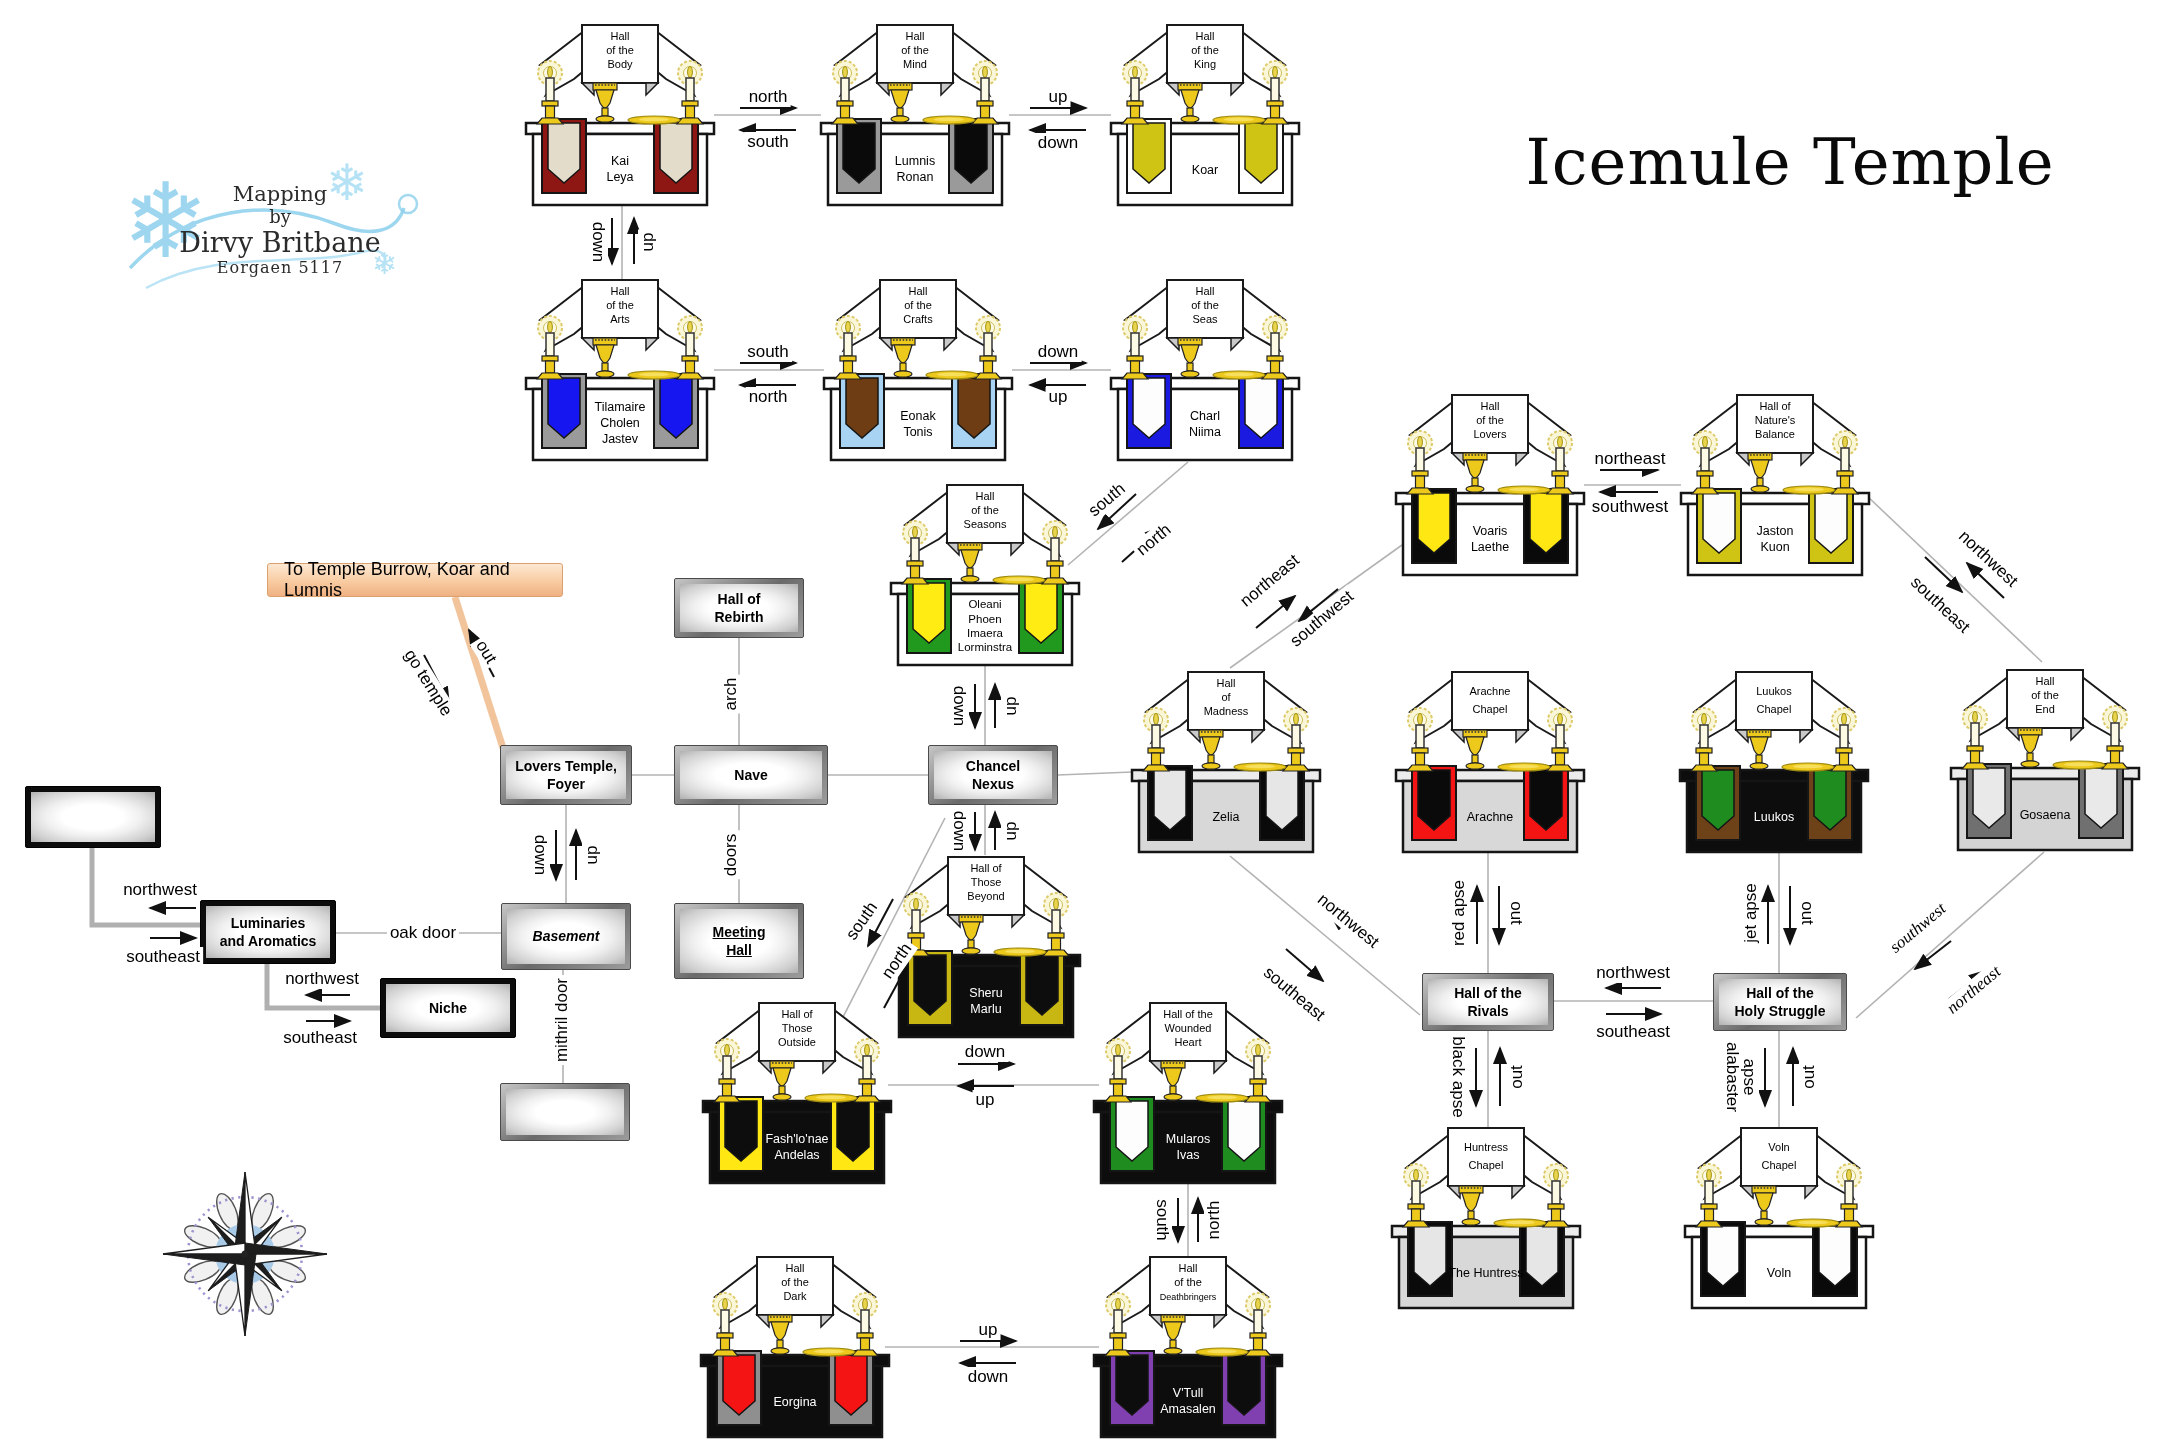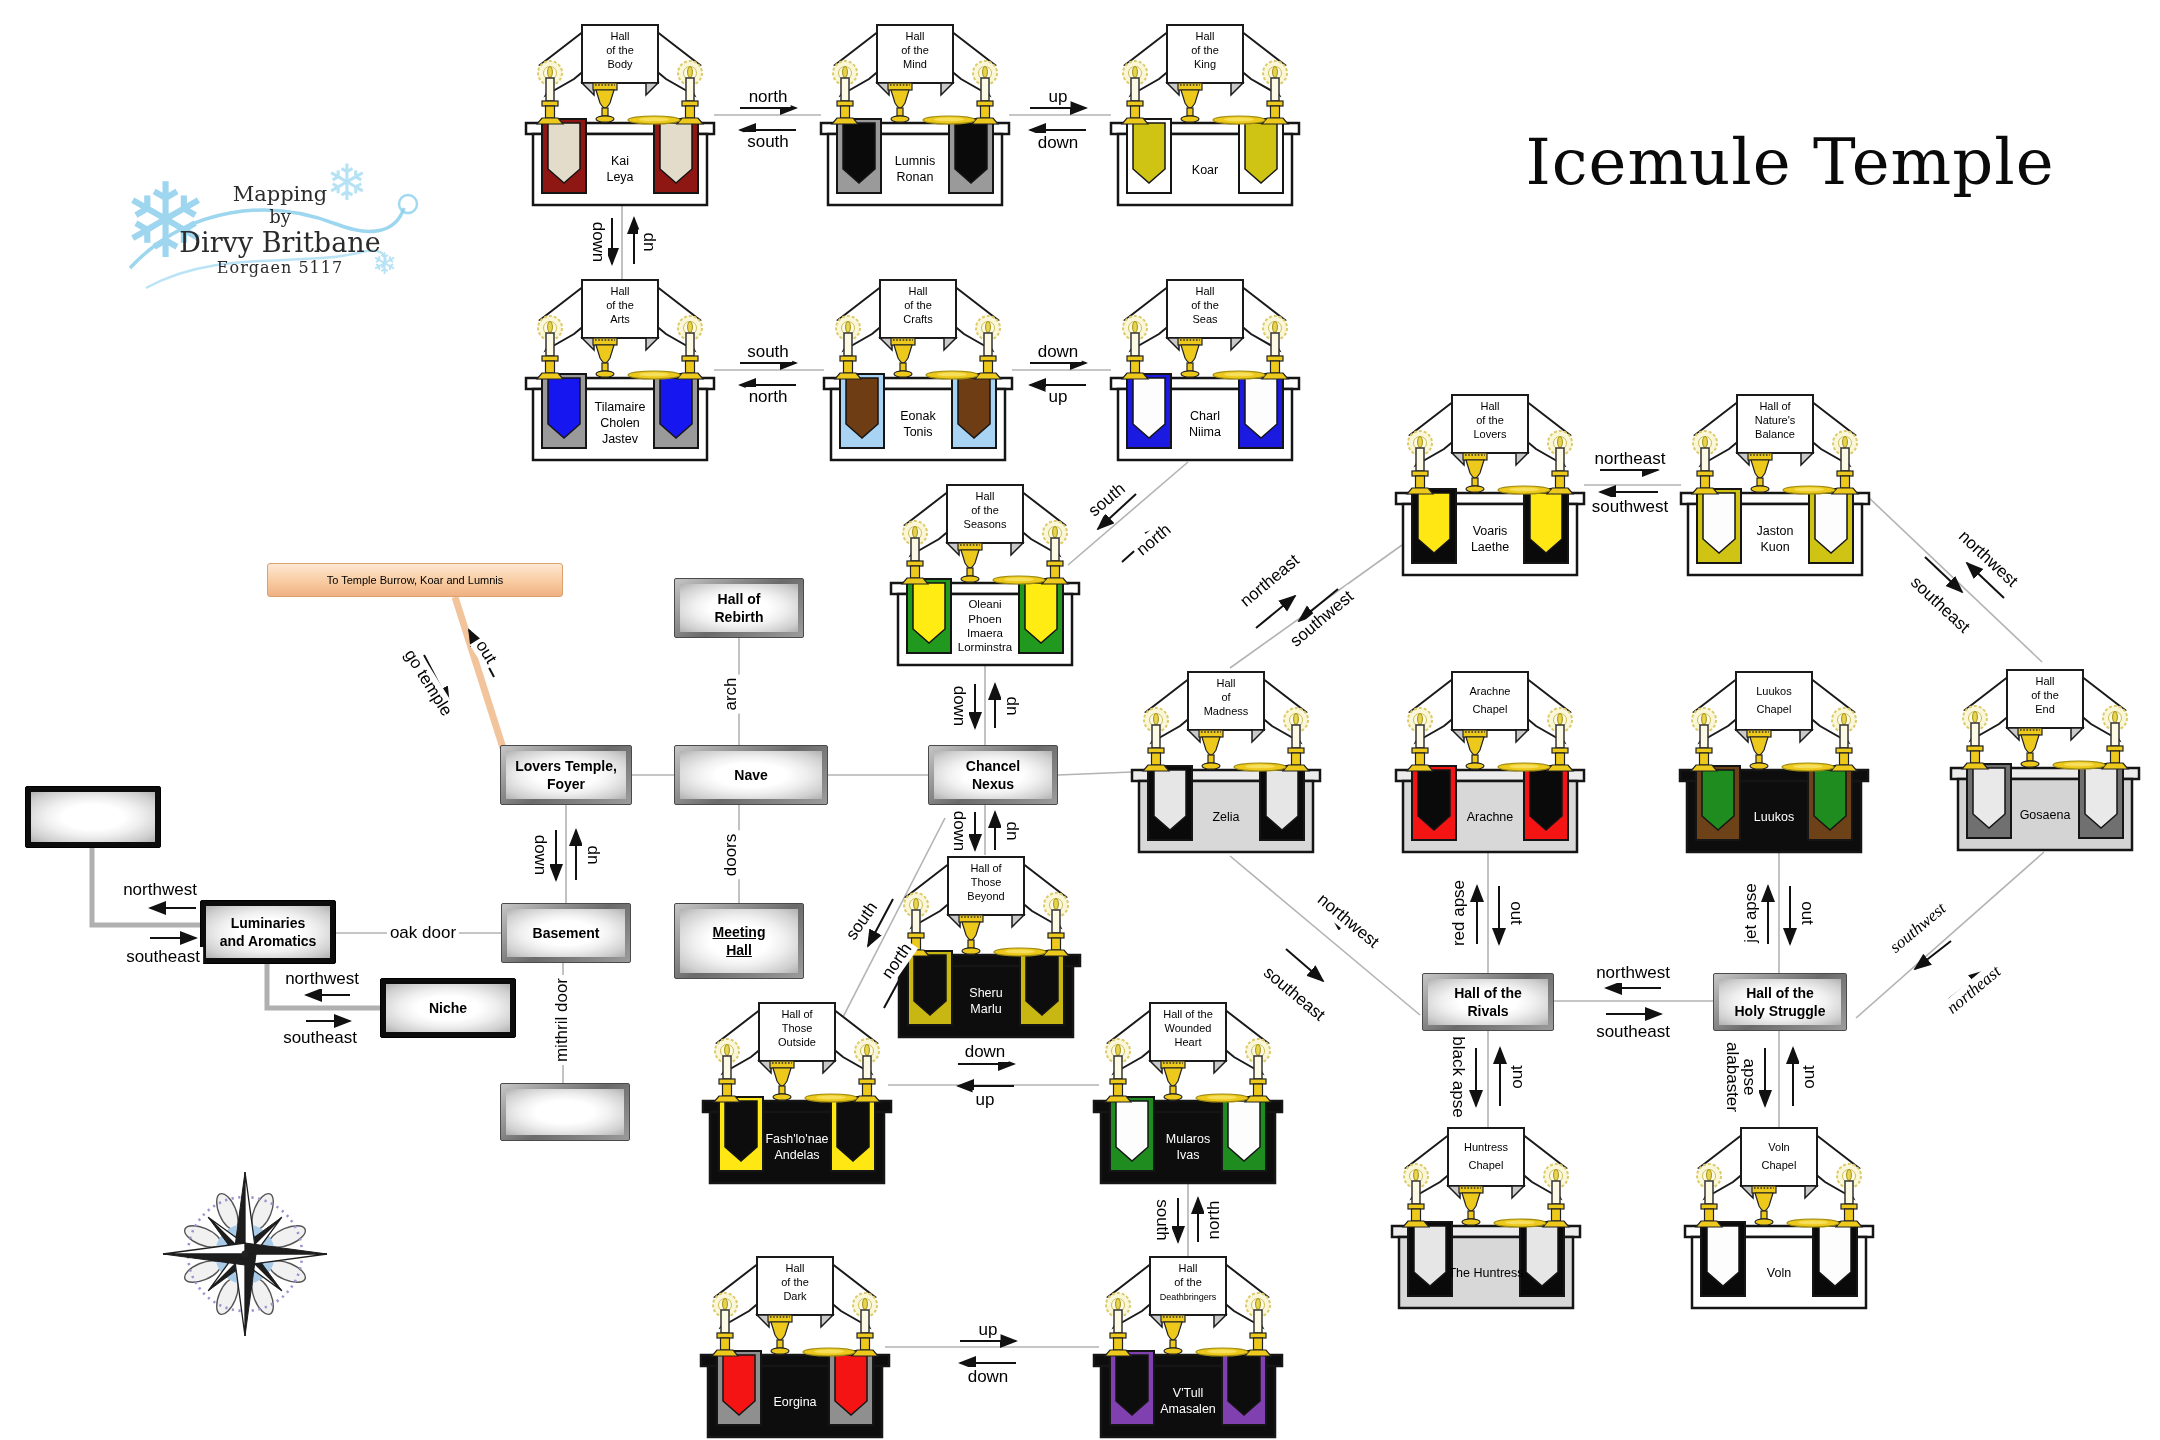--- a/index.html
+++ b/index.html
@@ -7,21 +7,21 @@
          font-family:"Liberation Sans", sans-serif; }
   #wires { position:absolute; left:0; top:0; z-index:5; }
   .altar { position:absolute; width:200px; height:185px; z-index:10; }
   svg text { font-family:"Liberation Sans", sans-serif; }
   .room { position:absolute; box-sizing:border-box; padding:5px; z-index:20; border-radius:2px;
           background:linear-gradient(145deg,#c6c6c6 0%,#6a6a6a 52%,#9c9c9c 100%); border:1px solid #4a4a4a; }
   .room .inner { width:100%; height:100%; display:flex; flex-direction:column; justify-content:center;
           align-items:center; text-align:center; color:#000; font-weight:600; font-size:14px; line-height:1.3;
           background:radial-gradient(ellipse at center,#ffffff 35%,#efefef 55%,#cfcfcf 82%,#b0b0b0 100%); }
   .room.black { background:#0c0c0c; border-color:#000; }
-  .room.orange { padding:16px; display:flex; align-items:center; justify-content:center; font-size:11px;
+  .room.orange { padding:16px; display:flex; align-items:center; justify-content:center; font-size:18px;
           background:linear-gradient(180deg,#fde8d3 0%,#f8cba1 55%,#efb183 100%); border:1px solid #daa06e;
           border-radius:3px; }
   .el { position:absolute; z-index:30; white-space:nowrap; font-size:17px; color:#000;
         background:#fff; padding:0 3px; }
   .el.it { font-style:italic; font-family:"Liberation Serif", serif; }
   .decor { position:absolute; z-index:2; }
   #title { left:1470px; top:125px; width:640px; text-align:center; font-family:"DejaVu Serif", serif;
            font-size:64px; color:#0a0a0a; letter-spacing:1px; z-index:25; }
   #credit { left:150px; top:182px; width:260px; text-align:center; font-family:"DejaVu Serif", serif;
             color:#2b2b2b; z-index:4; }
@@ -969,21 +969,21 @@
         <div>Hall of</div>
         <div>Rebirth</div>
       </div>
     </div>
     <div class="room" style="left: 674px; top: 903px; width: 130px; height: 76px; text-decoration: underline;">
       <div class="inner">
         <div>Meeting</div>
         <div>Hall</div>
       </div>
     </div>
-    <div class="room" style="left: 501px; top: 903px; width: 130px; height: 60px;">
+    <div class="room" style="left: 501px; top: 903px; width: 130px; height: 67px; font-style: italic;">
       <div class="inner">
         <div>Basement</div>
       </div>
     </div>
     <div class="room black" style="left: 200px; top: 900px; width: 136px; height: 64px;">
       <div class="inner">
         <div>Luminaries</div>
         <div>and Aromatics</div>
       </div>
     </div>

